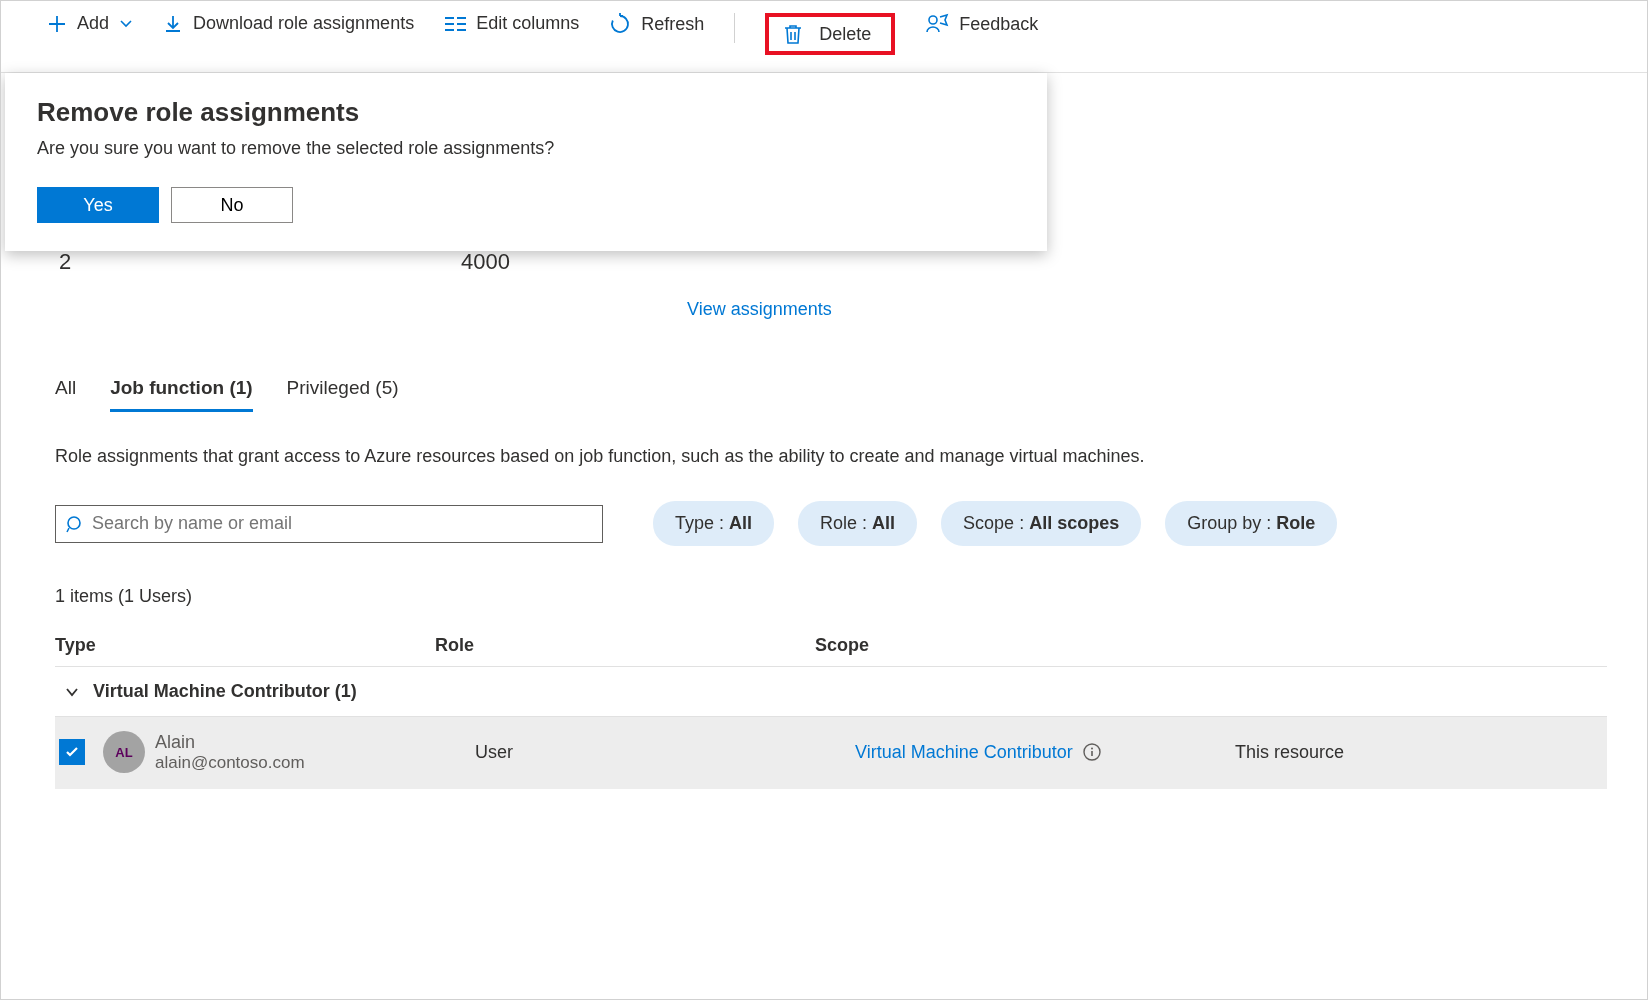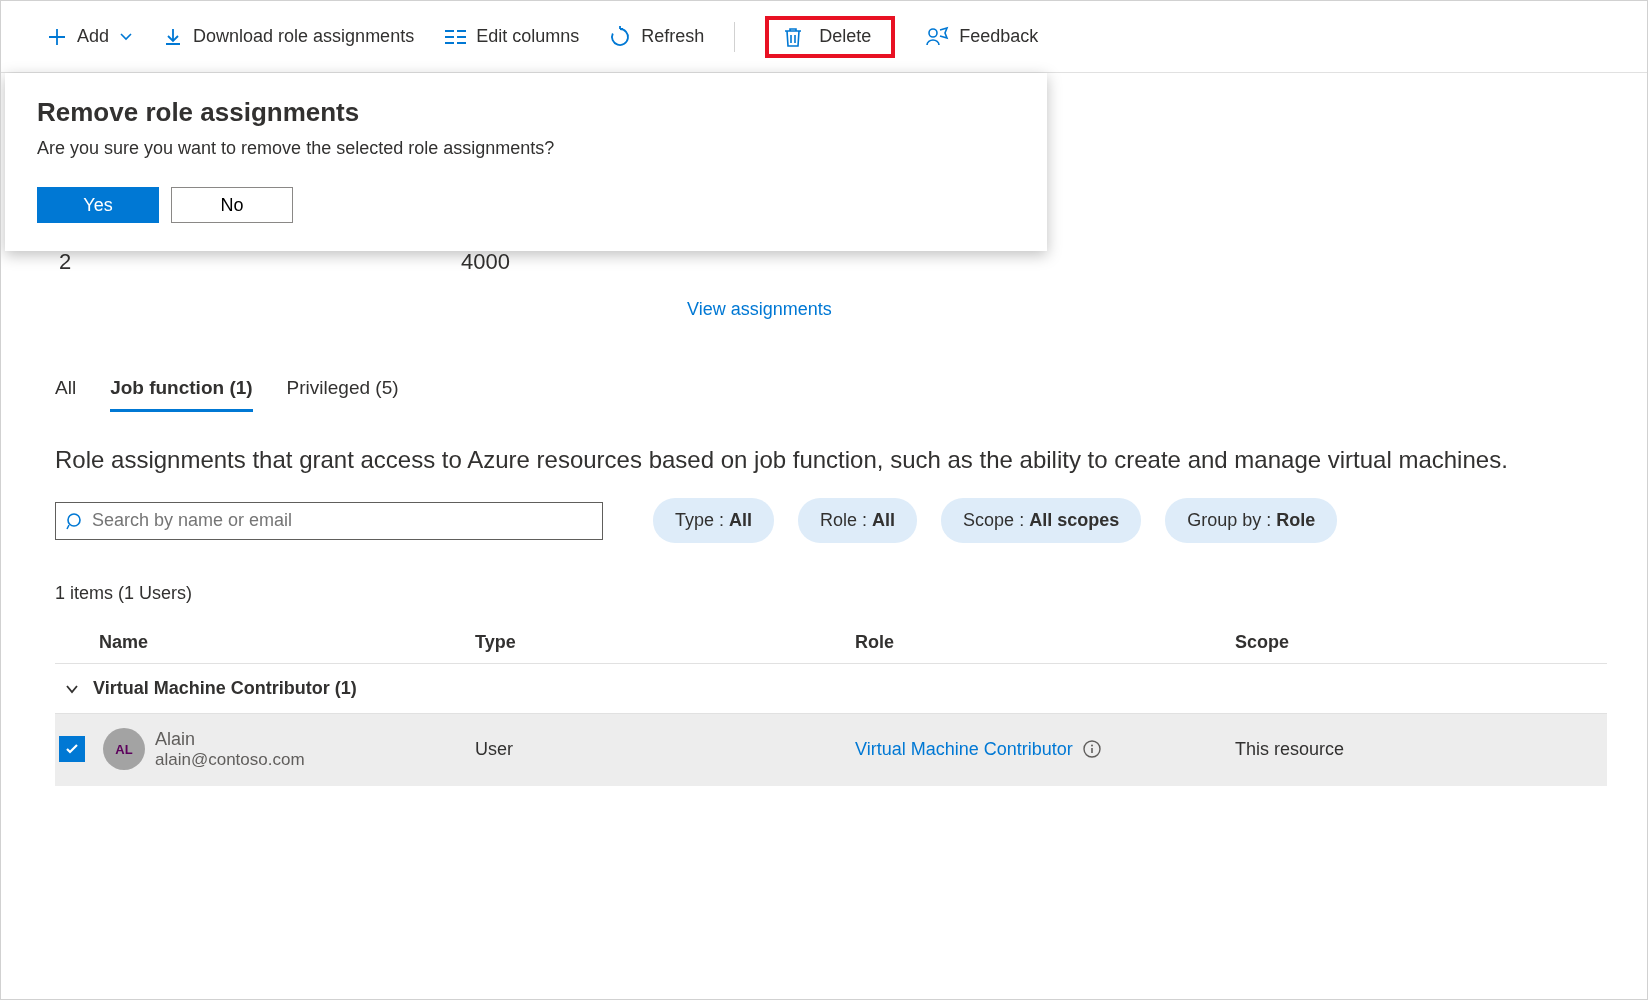--- a/index.html
+++ b/index.html
@@ -9,21 +9,21 @@
     color: #323130;
     background: #fff;
     width: 1648px;
     height: 1000px;
     border: 1px solid #d1d1d1;
     position: relative;
     overflow: hidden;
   }
   .toolbar {
     display: flex;
-    align-items: center;
+    align-items: flex-start;
     gap: 30px;
     padding: 12px 40px 12px 46px;
     border-bottom: 1px solid #e1e1e1;
     height: 72px;
     font-size: 18px;
   }
   .toolbar-item {
     display: flex;
     align-items: center;
     gap: 10px;
@@ -86,21 +86,21 @@
   }
   .tabs {
     display: flex;
     gap: 34px;
     font-size: 19px;
     border-bottom: none;
     margin-bottom: 34px;
   }
   .tab { padding-bottom: 10px; cursor: pointer; }
   .tab.selected { font-weight: 600; border-bottom: 3px solid #0078d4; }
-  .desc { font-size: 24px; margin-bottom: 24px; }
+  .desc { font-size: 18px; margin-bottom: 34px; }
   .filter-row {
     display: flex;
     align-items: center;
     gap: 50px;
     margin-bottom: 40px;
   }
   .search-box {
     width: 548px;
     height: 38px;
     border: 1px solid #605e5c;
@@ -275,21 +275,20 @@
       </div>
       <div class="pill">
         <span>Group by : </span><b>Role</b>
       </div>
     </div>
   </div>
 
   <div class="count-line">1 items (1 Users)</div>
 
   <div class="table-head">
-    <div class="col-name">Name</div>
     <div class="col-type">Type</div>
     <div class="col-role">Role</div>
     <div class="col-scope">Scope</div>
   </div>
 
   <div class="group-row">
     <span>
       <svg width="18" height="18" viewBox="0 0 18 18">
           <path d="M4 6l5 6 5-6" stroke="#323130" stroke-width="1.8" fill="none"></path>
         </svg>

